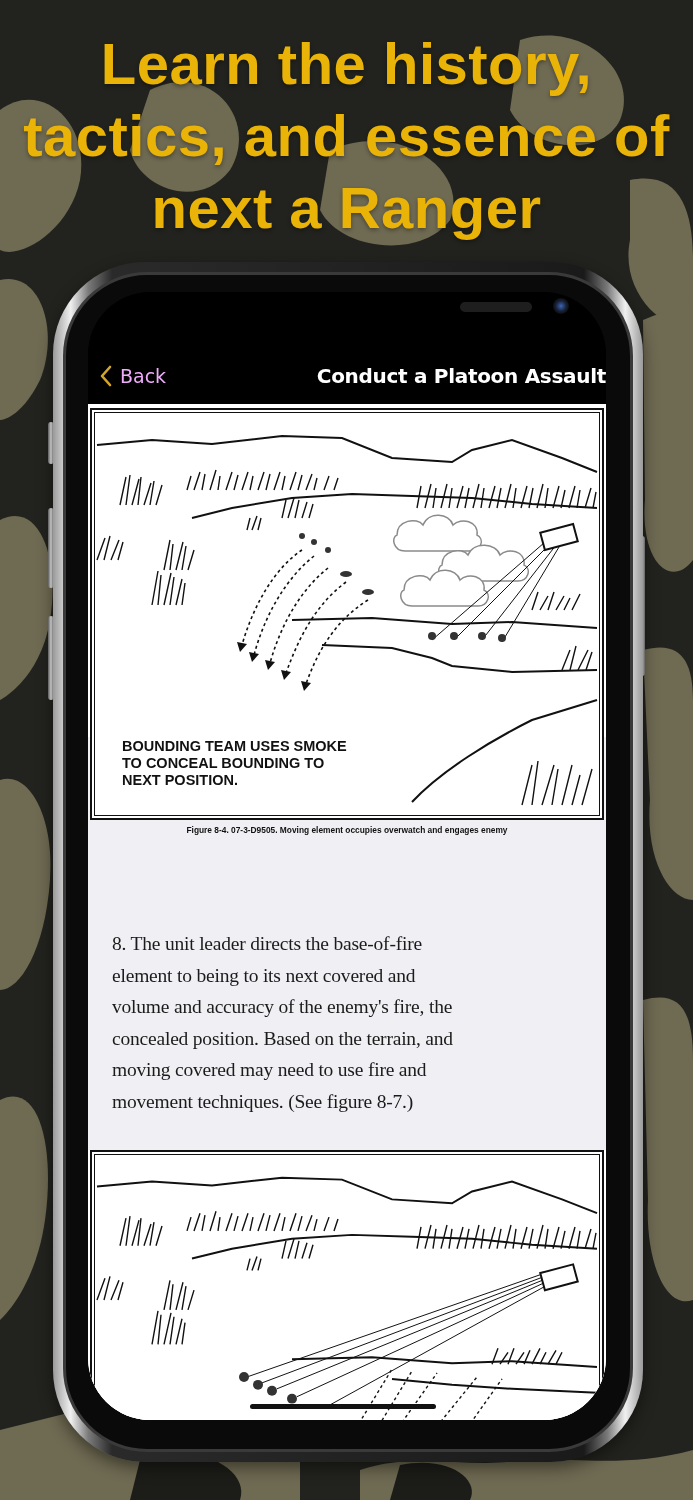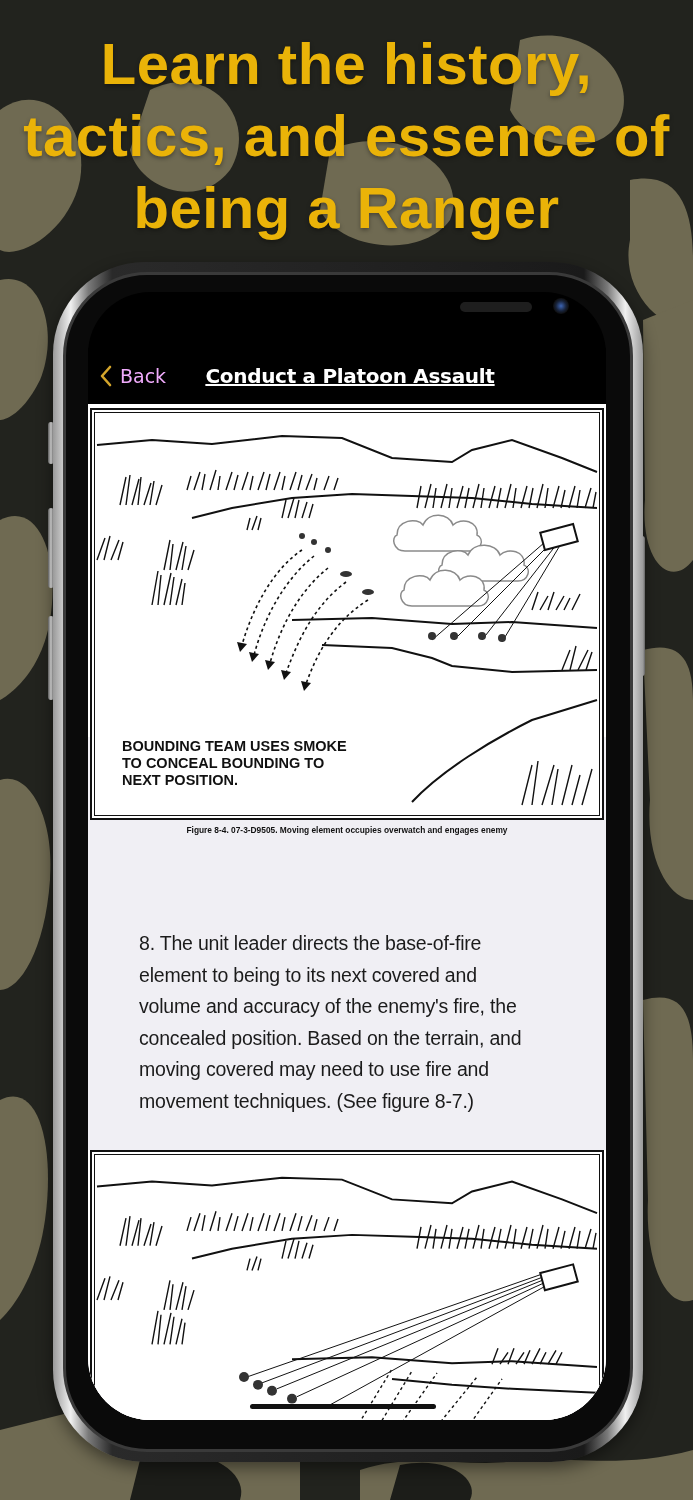--- a/index.html
+++ b/index.html
@@ -58,26 +58,25 @@
     background: #000;
   }
   .back-btn {
     position: absolute; left: 12px; top: 12px; height: 32px;
     display: flex; align-items: center; cursor: pointer;
     color: #f0abfc; font-size: 19px;
     font-family: "DejaVu Sans", sans-serif;
   }
   .back-btn svg { margin-right: 8px; }
   .nav-title {
-    position: absolute; left: 0; top: 12px; width: 518px; text-align: center;
+    position: absolute; left: 0; top: 12px; width: 518px; text-align: right;
     padding-left: 6px;
     color: #ffffff; font-size: 20px; font-weight: bold; line-height: 32px;
     font-family: "DejaVu Sans", sans-serif;
     letter-spacing: -0.3px;
-    text-decoration: underline;
   }
   .content {
     position: absolute; left: 0; top: 112px; width: 518px; height: 1016px;
     background: #f0eff4; overflow: hidden;
   }
   .figure-block { position: absolute; left: 0; width: 518px; background: #fff; }
   .figure-frame {
     position: absolute; left: 2px; width: 514px;
     border: 2px solid #111; background: #fff;
     outline: 1px solid #111; outline-offset: -5px;
@@ -89,22 +88,22 @@
     font-size: 14.5px; line-height: 17px; color: #111;
   }
   .fig-callout span { display: block; }
   .caption {
     position: absolute; left: 0; top: 420px; width: 518px; text-align: center;
     font-family: "Liberation Sans", sans-serif; font-weight: bold;
     font-size: 9.5px; color: #111; transform: scaleX(0.88);
   }
   .para {
     position: absolute; left: 24px; top: 524px; width: 480px;
-    font-family: Liberation Sans, sans-serif; font-size: 19.5px; line-height: 31.5px;
-    color: #1b1b1b; letter-spacing: -0.2px; margin-left: 27px;
+    font-family: Liberation Serif, serif; font-size: 19.5px; line-height: 31.5px;
+    color: #1b1b1b; letter-spacing: -0.2px;
   }
   .para span { display: block; white-space: nowrap; }
   .home-indicator {
     position: absolute; left: 162px; top: 1112px; width: 186px; height: 5px;
     border-radius: 3px; background: #111;
   }
 </style>
 </head>
 <body>
 
@@ -128,21 +127,21 @@
   </g>
   <g fill="#1c1d19">
     <path d="M140,1460 C200,1440 250,1470 240,1500 L130,1500 Z"></path>
     <path d="M400,1465 C450,1455 480,1480 470,1500 L390,1500 Z"></path>
   </g>
 </svg>
 
 <div class="headline">
   <span>Learn the history,</span>
   <span>tactics, and essence of</span>
-  <span>being a Ranger</span>
+  <span>next a Ranger</span>
 </div>
 
 <div class="side-btn" style="left:48px; top:422px; height:42px;"></div>
 <div class="side-btn" style="left:48px; top:508px; height:80px;"></div>
 <div class="side-btn" style="left:48px; top:616px; height:84px;"></div>
 <div class="side-btn" style="left:639px; top:536px; height:140px;"></div>
 
 <div class="phone">
   <div class="phone-inner"></div>
 </div>

